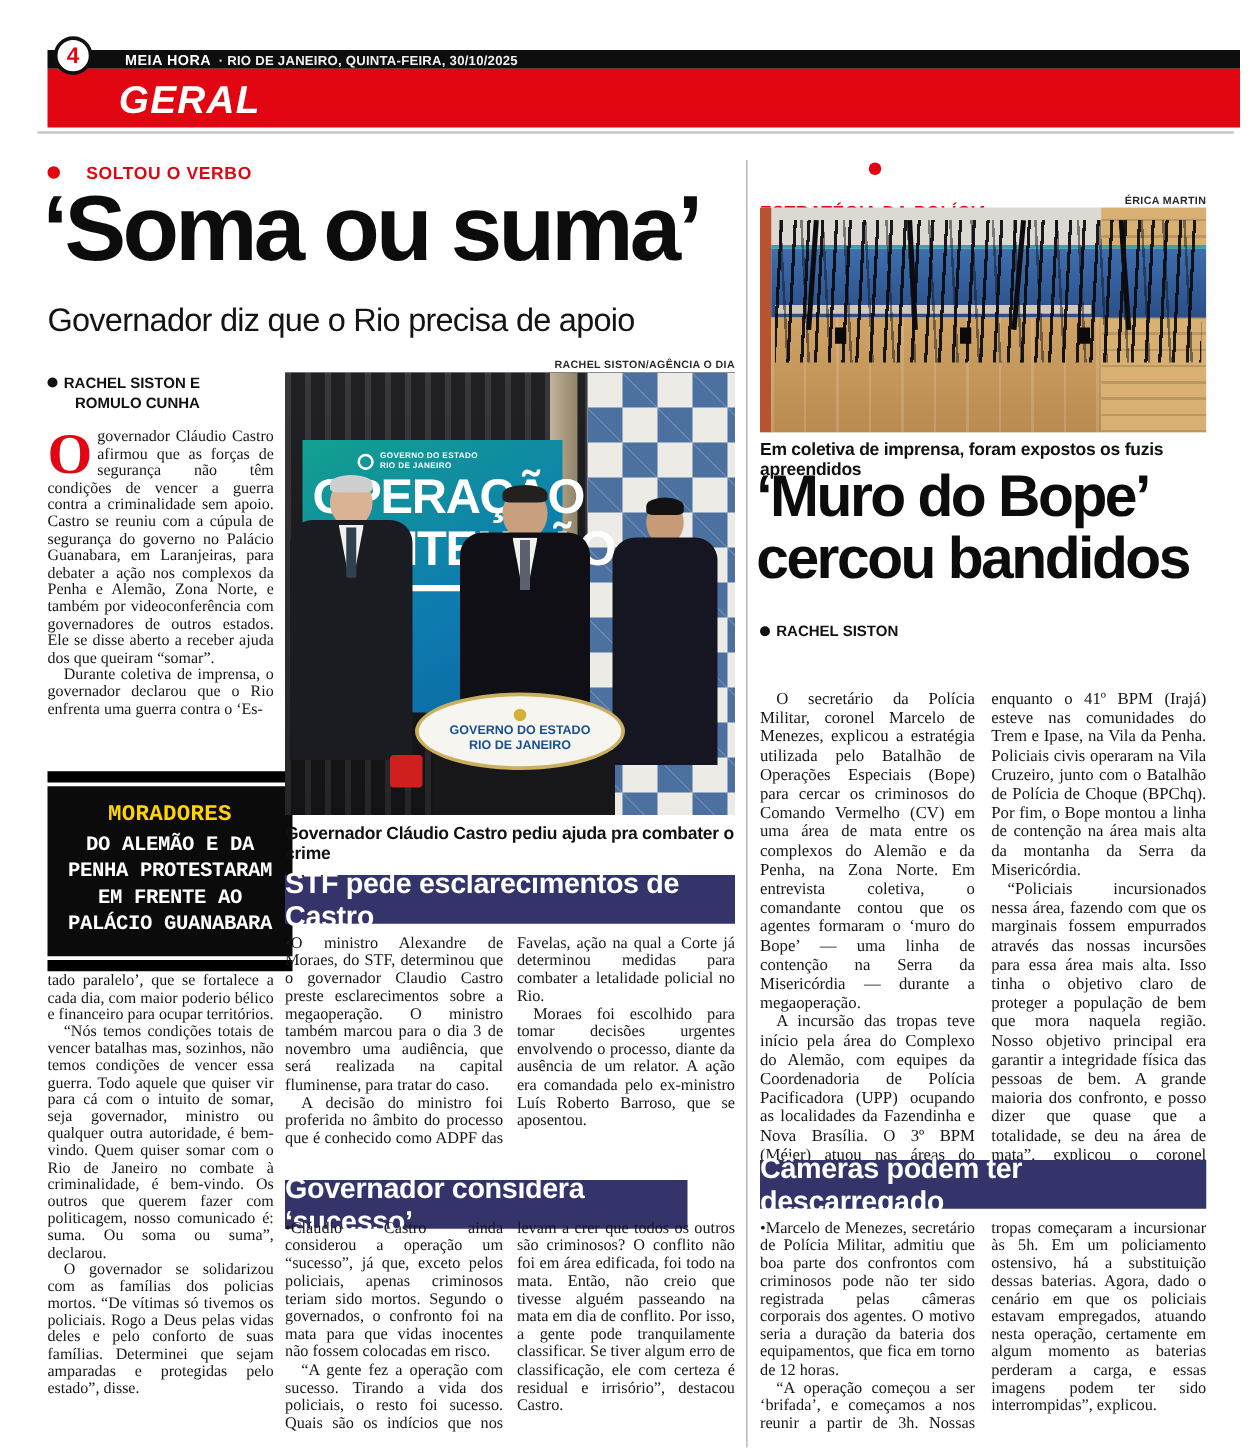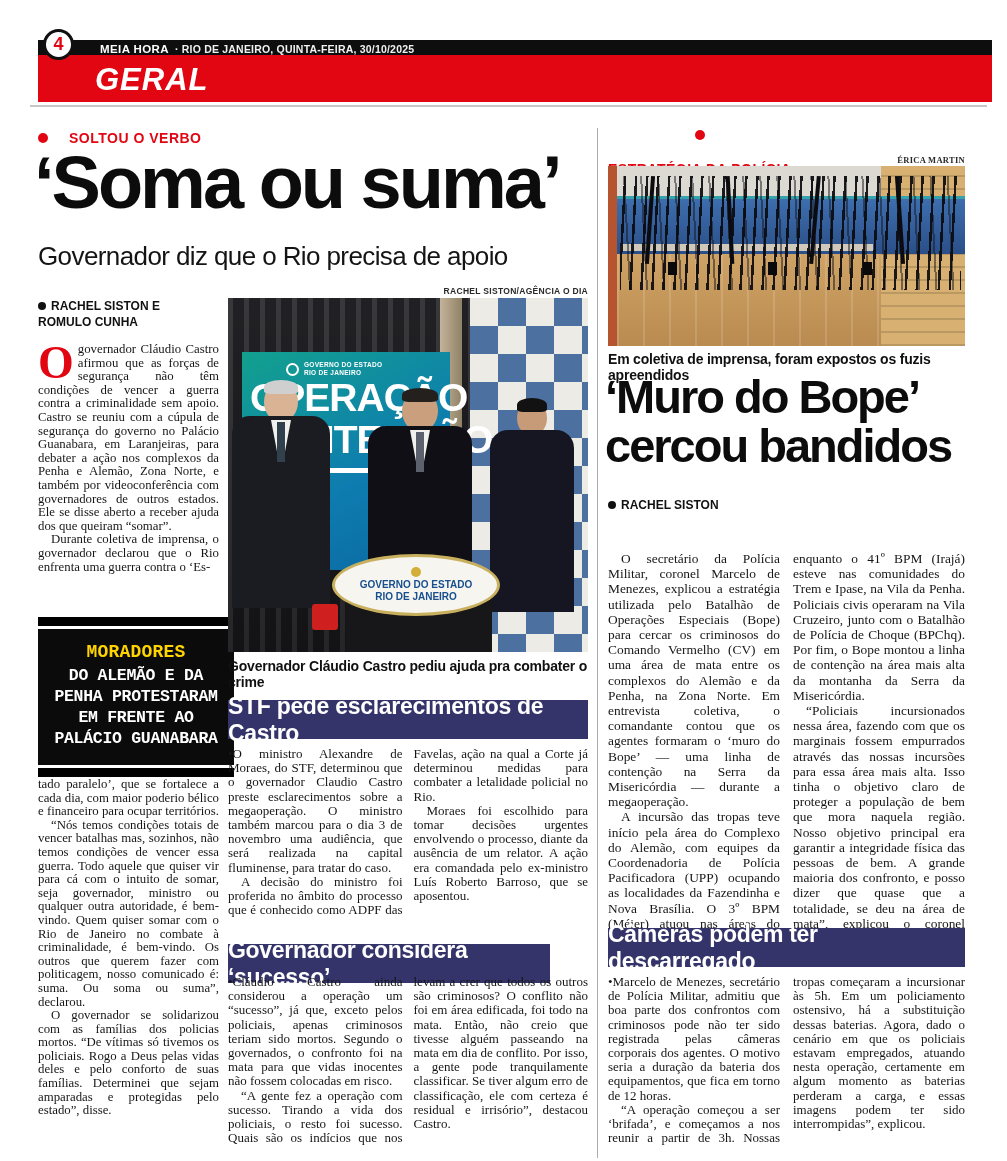--- a/index.html
+++ b/index.html
@@ -18,21 +18,21 @@
   .bar-red{left:38px;top:55px;width:954px;height:47px;background:#e20613;}
   .geral{left:95px;top:62px;color:#fff;font-style:italic;font-weight:900;
          font-size:31px;letter-spacing:1px;}
   .rule-top{left:30px;top:105px;width:957px;height:2px;background:#c7c7c7;}
   .vdivider{left:597px;top:128px;width:1px;height:1030px;background:#ababab;}
 
   
   .kicker{display:flex;align-items:center;gap:21px;}
   .kicker-dot{width:10px;height:10px;border-radius:50%;background:#e20613;}
   .kicker-text{color:#e20613;font-weight:800;font-size:14px;letter-spacing:.5px;}
-  .byline{font-size:12px;font-weight:800;line-height:16px;color:#111;}
+  .byline{font-size:12px;font-weight:800;line-height:16px;color:#111;text-align:right;}
   .by-dot{display:inline-block;width:8px;height:8px;border-radius:50%;background:#111;margin-right:5px;}
 
   
   .headline1{left:34px;top:148px;width:560px;font-size:74px;font-weight:800;
              letter-spacing:-3px;line-height:.95;color:#0c0c0c;}
   .subhead1{left:38px;top:241px;width:554px;font-size:26px;font-weight:500;
             letter-spacing:-.6px;color:#141414;}
   .headline2{left:605px;top:372px;width:370px;font-size:47px;font-weight:800;
              letter-spacing:-2px;line-height:49px;color:#0c0c0c;}
 
@@ -231,21 +231,21 @@
   </div>
   <div class="abs serif subcols" style="left:228px;top:975px;width:360px;height:184px;">
     <p>•Cláudio Castro ainda considerou a operação um “sucesso”, já que, exceto pelos policiais, apenas criminosos teriam sido mortos. Segundo o governados, o confronto foi na mata para que vidas inocentes não fossem colocadas em risco.</p>
     <p class="ind">“A gente fez a operação com sucesso. Tirando a vida dos policiais, o resto foi sucesso. Quais são os indícios que nos levam a crer que todos os outros são criminosos? O conflito não foi em área edificada, foi todo na mata. Então, não creio que tivesse alguém passeando na mata em dia de conflito. Por isso, a gente pode tranquilamente classificar. Se tiver algum erro de classificação, ele com certeza é residual e irrisório”, destacou Castro.</p>
   </div>
 
   <div class="abs kicker" style="left:608px;top:130px;flex-direction:column;">
     <span class="kicker-dot"></span>
     <span class="kicker-text">ESTRATÉGIA DA POLÍCIA</span>
   </div>
-  <div class="abs credit" style="left:608px;top:155px;width:357px;font-family:Liberation Serif, serif;">ÉRICA MARTIN</div>
+  <div class="abs credit" style="left:608px;top:155px;width:357px;">ÉRICA MARTIN</div>
 
   <div class="abs photo2">
     <div class="ph2-leftred"></div>
     <div class="ph2-bleachers"></div>
     <div class="ph2-mats"></div>
     <div class="ph2-floor"></div>
     <div class="ph2-table"></div>
     <div class="ph2-rifles"></div>
     <div class="ph2-gun" style="left:40px;transform:rotate(4deg);"></div>
     <div class="ph2-gun" style="left:120px;transform:rotate(-3deg);"></div>

